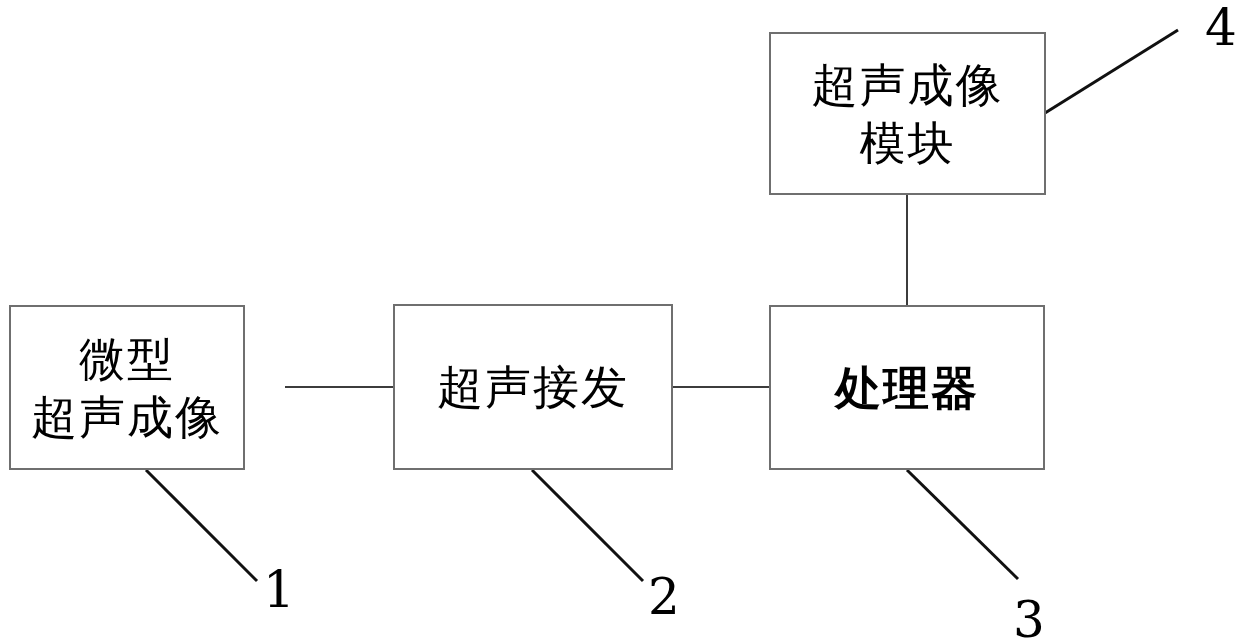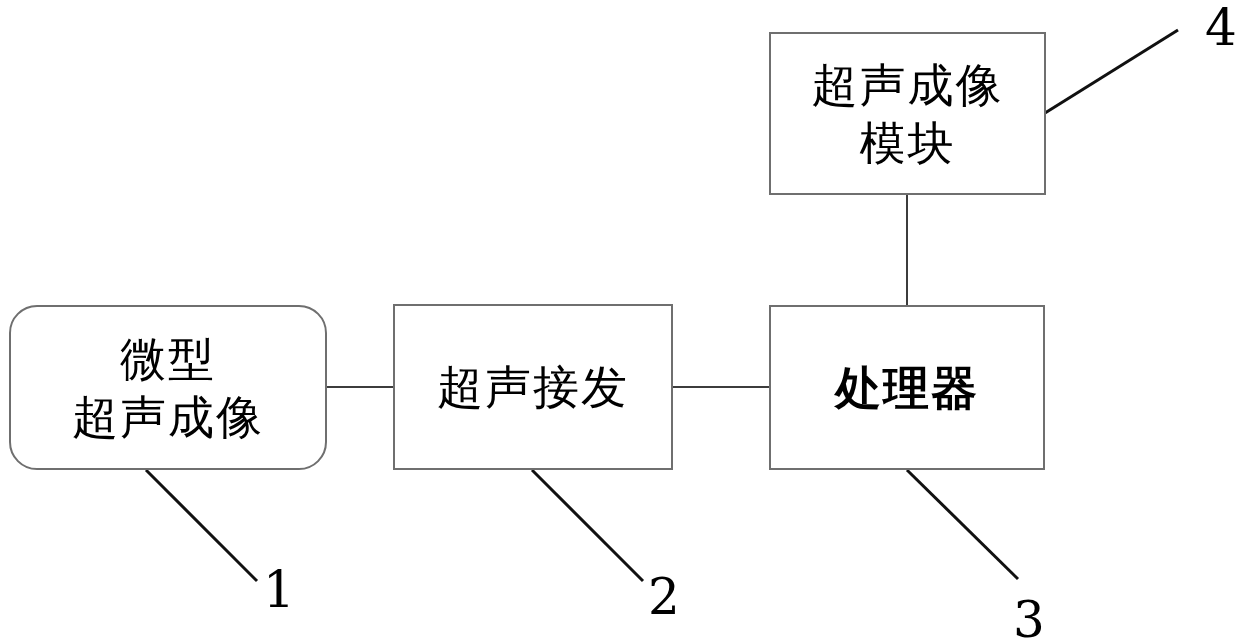--- a/index.html
+++ b/index.html
@@ -34,21 +34,21 @@
     justify-content: center;
     color: #000000;
     text-align: center;
   }
   .box .line {
     font-size: 46px;
     line-height: 58px;
     white-space: nowrap;
     letter-spacing: 2px;
   }
-  #box-probe   { left: 9px;   top: 305px; width: 318px; height: 165px; border-radius: 28px; }
+  #box-probe   { left: 9px;   top: 305px; width: 236px; height: 165px; }
   #box-circuit { left: 393px; top: 304px; width: 280px; height: 166px; }
   #box-processor { left: 769px; top: 305px; width: 276px; height: 165px; font-weight: bold; }
   #box-imaging { left: 769px; top: 32px;  width: 277px; height: 163px; }
   .ref-label {
     position: absolute;
     font-size: 50px;
     line-height: 1;
     color: #000000;
     white-space: nowrap;
   }

